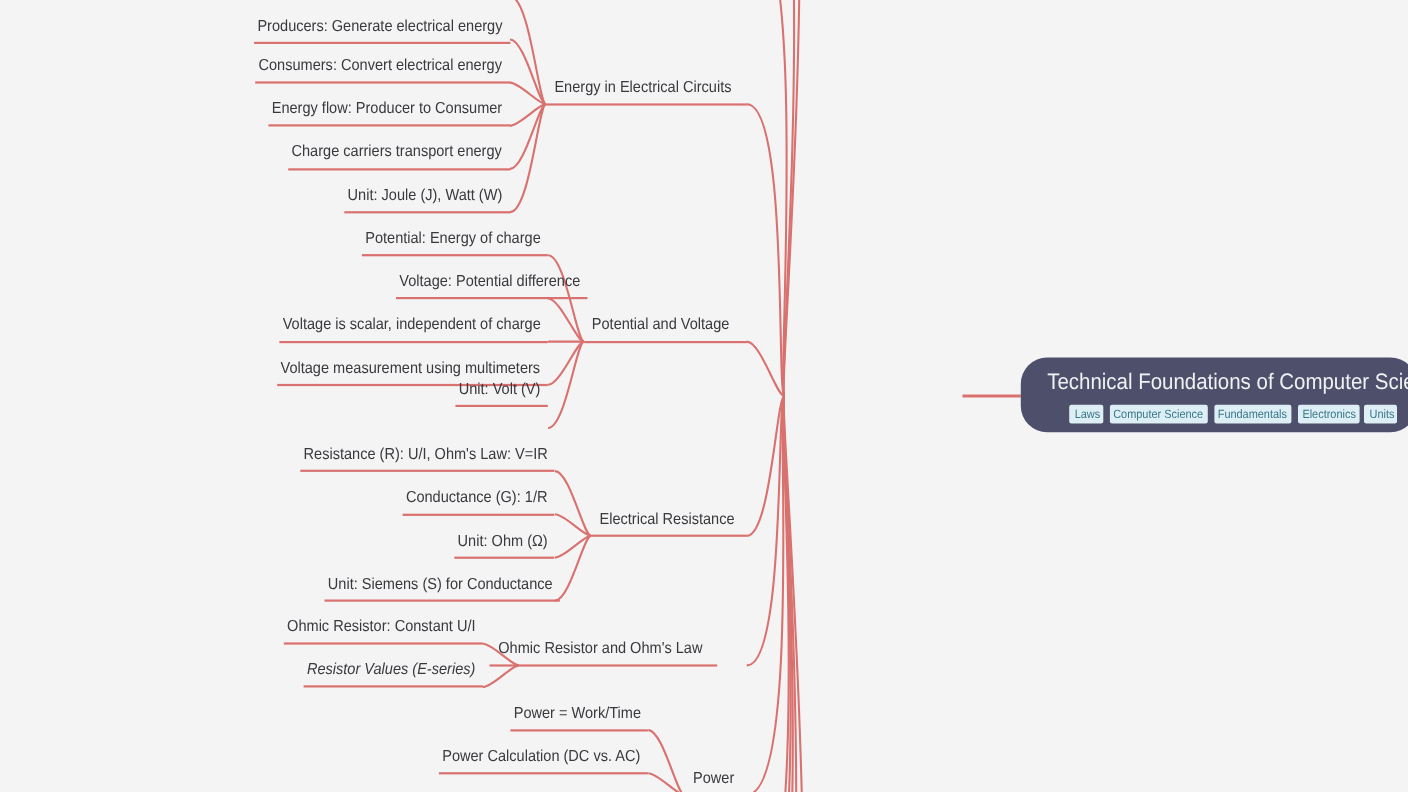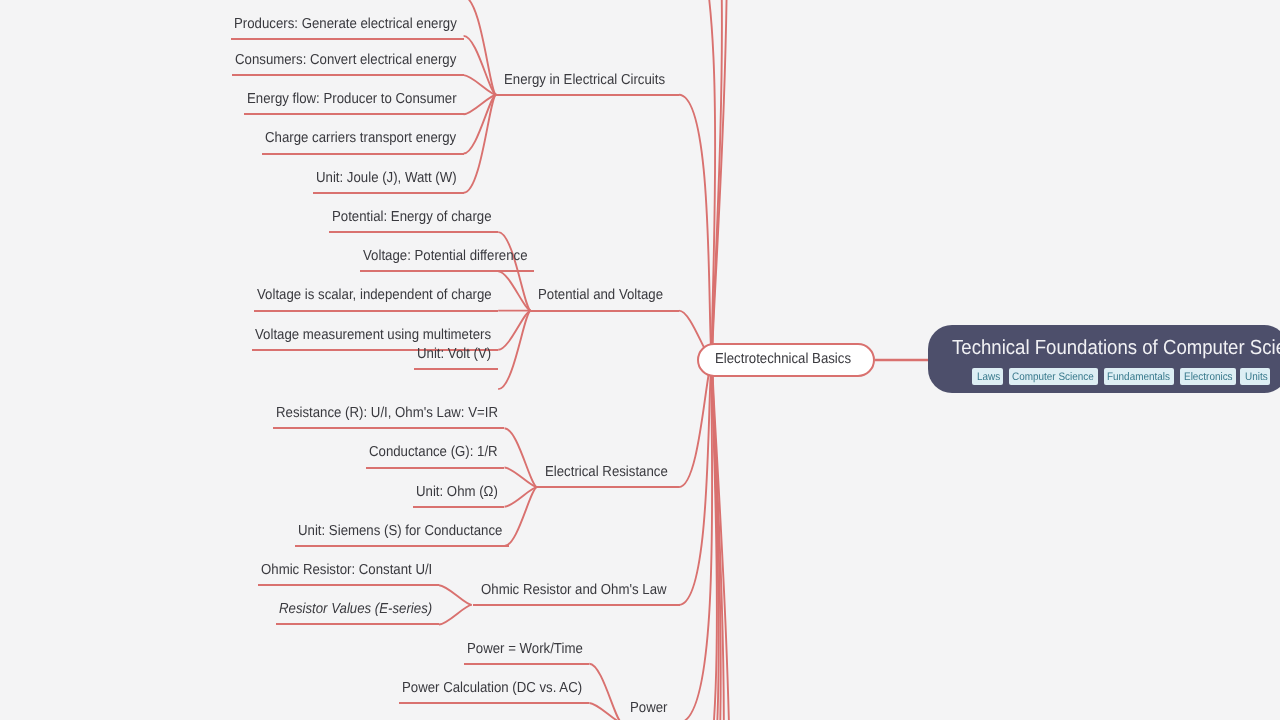--- a/index.html
+++ b/index.html
@@ -62,23 +62,20 @@
       <path d="M678.90,-80.00C737.42,-80.00 705.98,360.00 713.00,360.00" fill="none" stroke="#d9716f" stroke-width="1.9"></path>
       <path d="M678.90,-225.00C754.46,-225.00 705.98,360.00 713.00,360.00" fill="none" stroke="#d9716f" stroke-width="1.9"></path>
       <path d="M678.90,-330.00C766.80,-330.00 705.98,360.00 713.00,360.00" fill="none" stroke="#d9716f" stroke-width="1.9"></path>
       <path d="M678.90,840.00C742.12,840.00 705.98,360.00 713.00,360.00" fill="none" stroke="#d9716f" stroke-width="1.9"></path>
       <path d="M678.90,878.00C746.59,878.00 705.98,360.00 713.00,360.00" fill="none" stroke="#d9716f" stroke-width="1.9"></path>
       <path d="M678.90,920.00C751.52,920.00 705.98,360.00 713.00,360.00" fill="none" stroke="#d9716f" stroke-width="1.9"></path>
       <path d="M678.90,985.00C759.16,985.00 705.98,360.00 713.00,360.00" fill="none" stroke="#d9716f" stroke-width="1.9"></path>
       <path d="M678.90,1120.00C775.02,1120.00 705.98,360.00 713.00,360.00" fill="none" stroke="#d9716f" stroke-width="1.9"></path>
       <path d="M875.02,360L928,360" fill="none" stroke="#d9716f" stroke-width="2.6"></path>
     </svg>
-  <div id="pill" style="left: 696.5px; top: 343.2px; width: 178.52px; height: 33.6px;">
-    <span class="ptext" style="left: 16.7px; top: 6.9px;">Electrotechnical Basics</span>
-  </div>
   <div id="root-node" style="left: 928px; top: 325.2px; height: 67.6px; width: 360px;">
     <div id="root-title" style="left: 23.5px; top: 13px;">Technical Foundations of Computer Science</div>
     <div id="root-tags" style="left: 21.2px; top: 42px;"><span class="tag" style="width: 31.01px; height: 16.6px; margin-right: 5.4px;"><span style="margin-left: 3.9px; margin-top: 4.1px;">Laws</span></span><span class="tag" style="width: 89.54px; height: 16.6px; margin-right: 5.4px;"><span style="margin-left: 3.9px; margin-top: 4.1px;">Computer Science</span></span><span class="tag" style="width: 70.76px; height: 16.6px; margin-right: 5.4px;"><span style="margin-left: 3.9px; margin-top: 4.1px;">Fundamentals</span></span><span class="tag" style="width: 56.39px; height: 16.6px; margin-right: 4px;"><span style="margin-left: 3.9px; margin-top: 4.1px;">Electronics</span></span><span class="tag" style="width: 30.44px; height: 16.6px; margin-right: 5.4px;"><span style="margin-left: 3.9px; margin-top: 4.1px;">Units</span></span></div>
   </div>
 <div class="node" style="left: 496.3px; top: 72.6px; width: 182.6px;"><span class="label" style="margin-left: 7.6px;">Energy in Electrical Circuits</span><span class="rule" style="top: 21.1px; width: 182.6px;"></span></div>
     <div class="node" style="left: 230.8px; top: 17px; width: 232.8px;"><span class="label" style="margin-left: 3px;">Producers: Generate electrical energy</span><span class="rule" style="top: 21.1px; width: 232.8px;"></span></div>
     <div class="node" style="left: 232.3px; top: 52.98px; width: 231.3px;"><span class="label" style="margin-left: 3px;">Consumers: Convert electrical energy</span><span class="rule" style="top: 21.1px; width: 231.3px;"></span></div>
     <div class="node" style="left: 244.06px; top: 92.22px; width: 219.54px;"><span class="label" style="margin-left: 3px;">Energy flow: Producer to Consumer</span><span class="rule" style="top: 21.1px; width: 219.54px;"></span></div>
     <div class="node" style="left: 262.43px; top: 131.46px; width: 201.17px;"><span class="label" style="margin-left: 3px;">Charge carriers transport energy</span><span class="rule" style="top: 21.1px; width: 201.17px;"></span></div>
     <div class="node" style="left: 312.98px; top: 170.7px; width: 150.62px;"><span class="label" style="margin-left: 3px;">Unit: Joule (J), Watt (W)</span><span class="rule" style="top: 21.1px; width: 150.62px;"></span></div>
@@ -86,19 +83,19 @@
     <div class="node" style="left: 328.62px; top: 210px; width: 169.58px;"><span class="label" style="margin-left: 3px;">Potential: Energy of charge</span><span class="rule" style="top: 21.1px; width: 169.58px;"></span></div>
     <div class="node" style="left: 323.7px; top: 249.24px; width: 174.5px; margin-left: 36px;"><span class="label" style="margin-left: 3px;">Voltage: Potential difference</span><span class="rule" style="top: 21.1px; width: 174.5px;"></span></div>
     <div class="node" style="left: 253.6px; top: 288.48px; width: 244.6px;"><span class="label" style="margin-left: 3px;">Voltage is scalar, independent of charge</span><span class="rule" style="top: 21.1px; width: 244.6px;"></span></div>
     <div class="node" style="left: 252.17px; top: 327.72px; width: 246.03px;"><span class="label" style="margin-left: 3px;">Voltage measurement using multimeters</span><span class="rule" style="top: 21.1px; width: 246.03px;"></span></div>
     <div class="node" style="left: 413.95px; top: 347px; width: 84.25px;"><span class="label" style="margin-left: 3px;">Unit: Volt (V)</span><span class="rule" style="top: 21.1px; width: 84.25px;"></span></div>
     <div class="node" style="left: 537.2px; top: 465.06px; width: 141.7px;"><span class="label" style="margin-left: 7.6px;">Electrical Resistance</span><span class="rule" style="top: 21.1px; width: 141.7px;"></span></div>
     <div class="node" style="left: 272.54px; top: 406.2px; width: 231.96px;"><span class="label" style="margin-left: 3px;">Resistance (R): U/I, Ohm's Law: V=IR</span><span class="rule" style="top: 21.1px; width: 231.96px;"></span></div>
     <div class="node" style="left: 365.82px; top: 445.44px; width: 138.68px;"><span class="label" style="margin-left: 3px;">Conductance (G): 1/R</span><span class="rule" style="top: 21.1px; width: 138.68px;"></span></div>
     <div class="node" style="left: 412.58px; top: 484.68px; width: 91.92px; text-decoration: underline;"><span class="label" style="margin-left: 3px;">Unit: Ohm (Ω)</span><span class="rule" style="top: 21.1px; width: 91.92px;"></span></div>
     <div class="node" style="left: 295px; top: 523.92px; width: 214.4px;"><span class="label" style="margin-left: 3px;">Unit: Siemens (S) for Conductance</span><span class="rule" style="top: 21.1px; width: 214.4px;"></span></div>
-    <div class="node" style="left: 473px; top: 582.78px; width: 207.2px;"><span class="label" style="margin-left: 7.6px;">Ohmic Resistor and Ohm's Law</span><span class="rule" style="top: 21.1px; width: 207.2px;"></span></div>
+    <div class="node" style="left: 445px; top: 582.78px; width: 207.2px;"><span class="label" style="margin-left: 7.6px;">Ohmic Resistor and Ohm's Law</span><span class="rule" style="top: 21.1px; width: 207.2px;"></span></div>
     <div class="node" style="left: 257.72px; top: 563.16px; width: 181.28px;"><span class="label" style="margin-left: 3px;">Ohmic Resistor: Constant U/I</span><span class="rule" style="top: 21.1px; width: 181.28px;"></span></div>
     <div class="node" style="left: 276.33px; top: 602.4px; width: 162.67px; font-style: italic;"><span class="label" style="margin-left: 3px;">Resistor Values (E-series)</span><span class="rule" style="top: 21.1px; width: 162.67px;"></span></div>
     <div class="node" style="left: 622px; top: 700.5px; width: 56.9px;"><span class="label" style="margin-left: 7.6px;">Power</span></div>
     <div class="node" style="left: 463.52px; top: 641.64px; width: 125.78px;"><span class="label" style="margin-left: 3px;">Power = Work/Time</span><span class="rule" style="top: 21.1px; width: 125.78px;"></span></div>
     <div class="node" style="left: 399.19px; top: 680.88px; width: 190.11px;"><span class="label" style="margin-left: 3px;">Power Calculation (DC vs. AC)</span><span class="rule" style="top: 21.1px; width: 190.11px;"></span></div>
   </div>
 
 </body></html>

